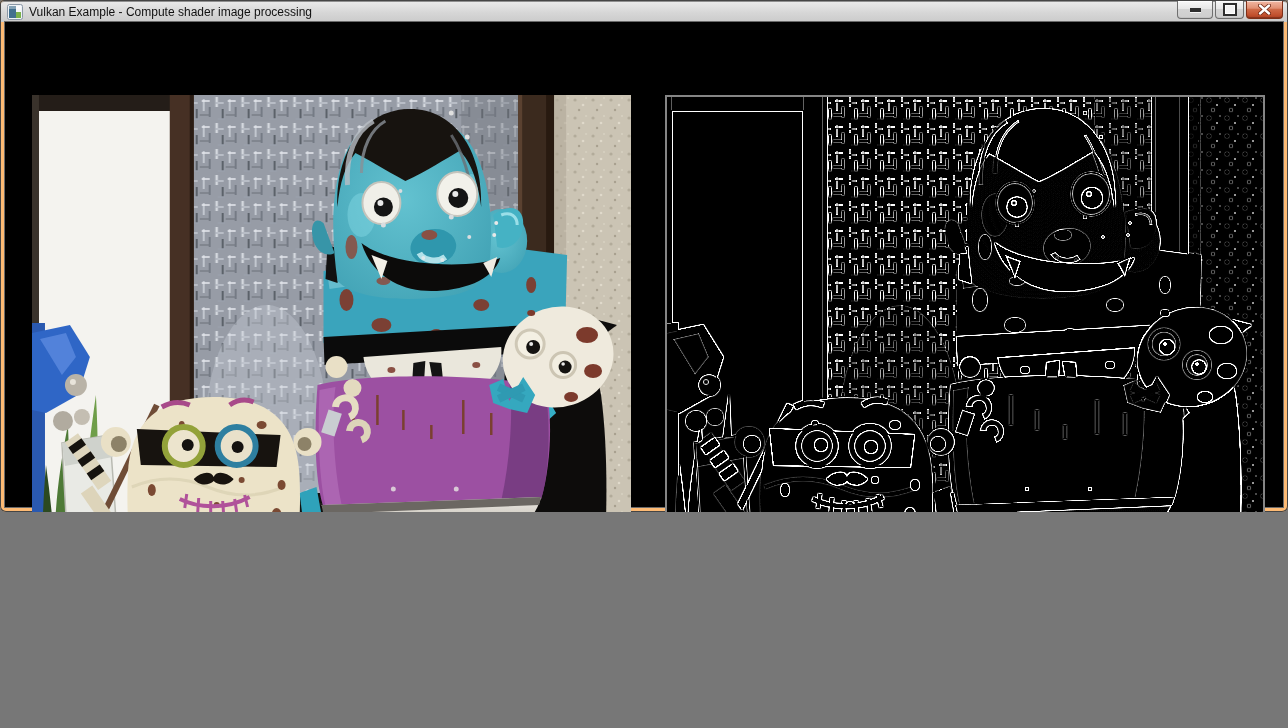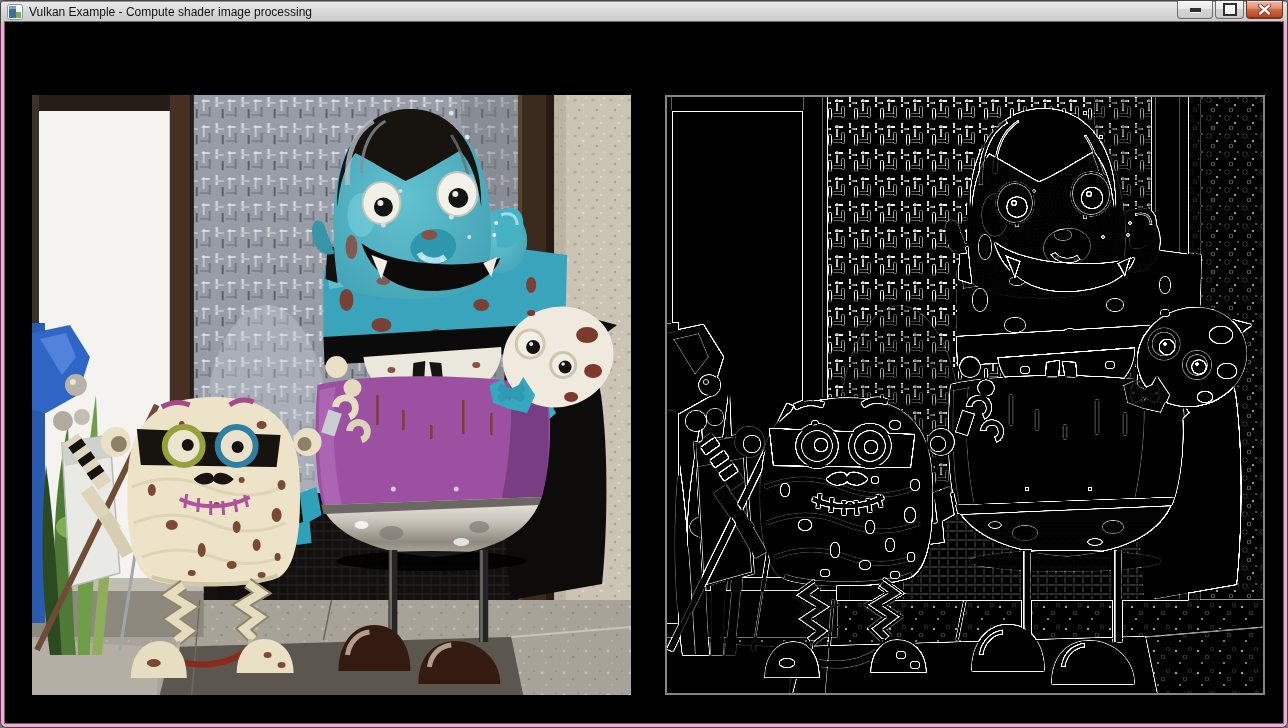--- a/index.html
+++ b/index.html
@@ -1,16 +1,16 @@
 <!DOCTYPE html>
 <html><head>
 <meta charset="utf-8">
 <style>
   html,body{margin:0;padding:0;background:#777;font-family:"Liberation Sans",sans-serif;}
-  #window{position:relative;width:1288px;height:728px;background:#f9a8d4;
+  #window{position:relative;width:1288px;height:512px;background:#fdba74;
     border-radius:4px 4px 6px 6px;box-shadow:inset 0 0 0 1px #454545;overflow:hidden;}
   #titlebar{position:absolute;left:1px;top:1px;right:1px;height:20px;
     background:linear-gradient(#e9e9e9,#d6d6d6 55%,#cbcbcb);display:flex;align-items:center;
     border-top:1px solid #8f8f8f;border-radius:3px 3px 0 0;}
   #app-icon{width:16px;height:16px;margin-left:6px;flex:0 0 auto;}
   #title-text{font-size:12px;color:#111;margin-left:6px;white-space:nowrap;}
   #win-buttons{position:absolute;top:1px;right:5px;display:flex;}
   .winbtn{position:relative;height:18px;border:1px solid #6f6f6f;border-top:none;
     border-radius:0 0 4px 4px;margin-left:2px;
     background:linear-gradient(#f8f8f8,#e7e7e7 45%,#d3d3d3 50%,#cecece);

